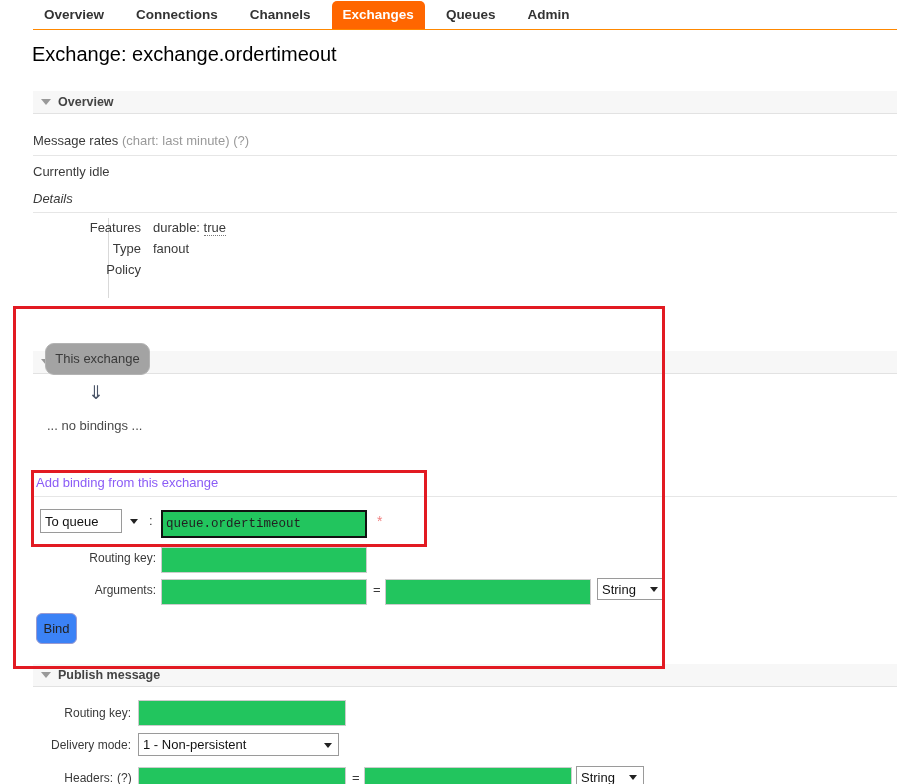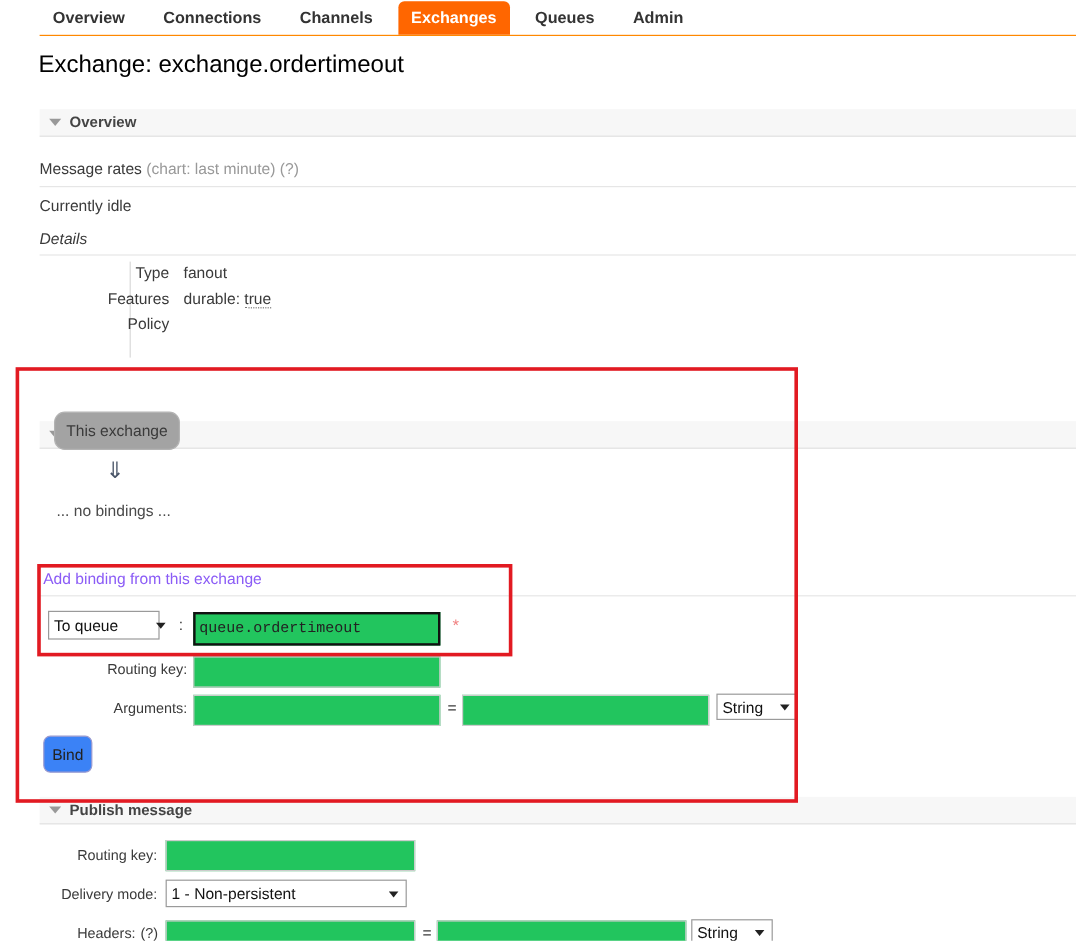--- a/index.html
+++ b/index.html
@@ -319,50 +319,50 @@
 <div class="hr" style="top:155px;"></div>
 
 <div class="row-label" style="left:33px; top:164px;">Currently idle</div>
 
 <div class="row-label" style="left:33px; top:191px;font-style:italic;">Details</div>
 <div class="hr" style="top:212px;"></div>
 
 <div id="det-divider"></div>
 <div id="details-table">
   <div class="det-row">
-    <span class="det-key">Type</span>
-    <span class="det-val">fanout</span>
-  </div>
-  <div class="det-row">
     <span class="det-key">Features</span>
     <span class="det-val">
       <span>durable:</span>
       <span class="dotted-underline">true</span>
     </span>
   </div>
   <div class="det-row">
+    <span class="det-key">Type</span>
+    <span class="det-val">fanout</span>
+  </div>
+  <div class="det-row">
     <span class="det-key">Policy</span>
     <span class="det-val"></span>
   </div>
 </div>
 
 <div class="section-header" style="top:311px;margin-top:40px;">
   <span class="tri"></span>
   <span class="sh-label">Bindings</span>
 </div>
 
 <div id="this-exchange-btn">This exchange</div>
 <div id="down-arrow">⇓</div>
 <div id="no-bindings">... no bindings ...</div>
 
 <div id="add-binding-caption">Add binding from this exchange</div>
 <div class="hr" style="top:496px;"></div>
 
 <div class="sel-wrap" style="left:40px; top:509px; width:105px; height:24px;">
-  <select class="sel" style="left:0; top:0; width:93px; height:24px;">
+  <select class="sel" style="left:0; top:0; width:82px; height:24px;">
     <option>To queue</option>
   </select>
   <span class="sel-caret"></span>
 </div>
 <span class="colon" style="left:149px; top:513px;">:</span>
 <input class="txt-input focused" style="left: 161px; top: 510px; width: 206px; height: 23px;" value="queue.ordertimeout">
 <span class="req-star" style="left:377px; top:513px;">*</span>
 
 <span class="form-label" style="left:0px; top:551px; width:156px;">Routing key:</span>
 <input class="txt-input" style="left: 161px; top: 547px; width: 206px; height: 20px;" value="">

